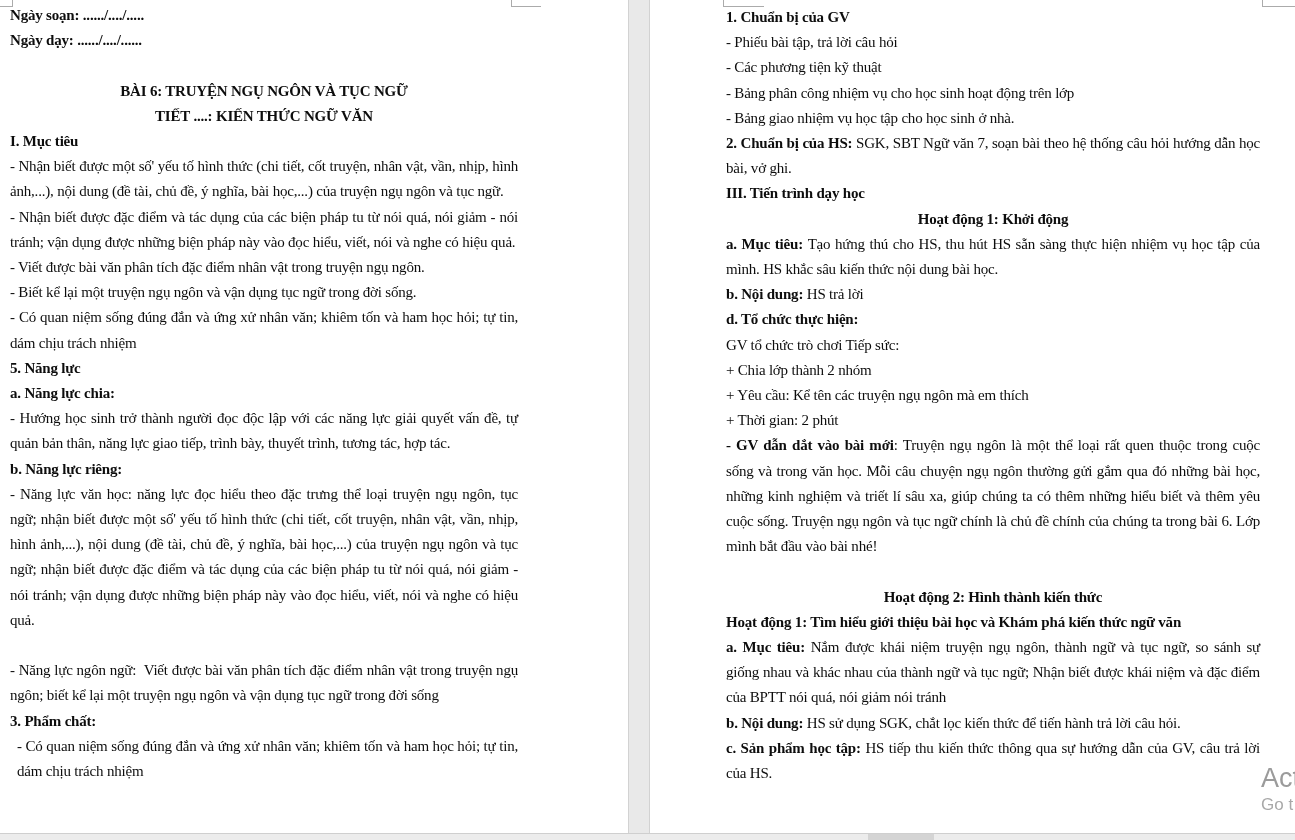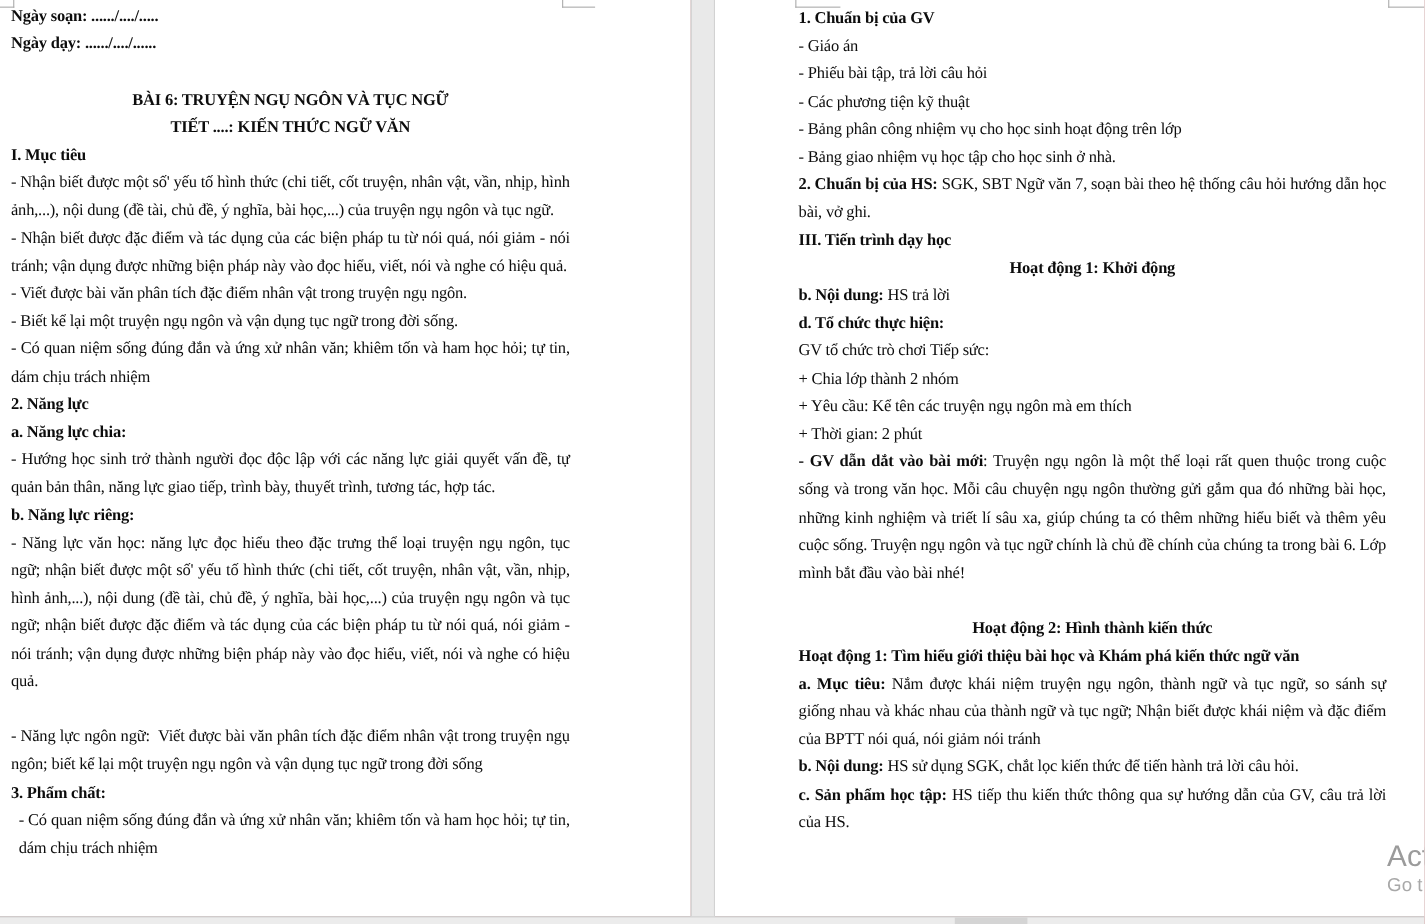--- a/index.html
+++ b/index.html
@@ -1,20 +1,20 @@
 <!DOCTYPE html>
 <html><head>
 <meta charset="utf-8">
 <style>
   html,body{margin:0;padding:0;background:#ffffff;}
   #canvas{
     position:relative;
     width:1295px;height:840px;
     overflow:hidden;
-    background:#7f1d1d;
+    background:#4c1d95;
     font-family:"Liberation Serif","DejaVu Serif",serif;
     color:#0d0d0d;
     font-size:15px;
     letter-spacing:-0.2px;
   }
   .page{position:absolute;top:0;background:#ffffff;height:833px;overflow:hidden;}
   #page-left{left:0;width:628px;}
   #page-right{left:650px;width:645px;padding-left:28px;}
   .page-content{position:absolute;top:0;line-height:25.2px;}
   #page-left .page-content{left:10px;width:508px;padding-top:3px;}
@@ -69,45 +69,45 @@
         <p><span class="b">Ngày dạy: ....../..../......</span></p>
         <p>&nbsp;</p>
         <p class="center"><span class="b">BÀI 6: TRUYỆN NGỤ NGÔN VÀ TỤC NGỮ</span></p>
         <p class="center"><span class="b">TIẾT ....: KIẾN THỨC NGỮ VĂN</span></p>
         <p><span class="b">I. Mục tiêu</span></p>
         <p><span>- Nhận biết được một số' yếu tố hình thức (chi tiết, cốt truyện, nhân vật, vần, nhịp, hình ảnh,...), nội dung (đề tài, chủ đề, ý nghĩa, bài học,...) của truyện ngụ ngôn và tục ngữ.</span></p>
         <p><span>- Nhận biết được đặc điểm và tác dụng của các biện pháp tu từ nói quá, nói giảm - nói tránh; vận dụng được những biện pháp này vào đọc hiểu, viết, nói và nghe có hiệu quả.</span></p>
         <p><span>- Viết được bài văn phân tích đặc điểm nhân vật trong truyện ngụ ngôn.</span></p>
         <p><span>- Biết kể lại một truyện ngụ ngôn và vận dụng tục ngữ trong đời sống.</span></p>
         <p><span>- Có quan niệm sống đúng đắn và ứng xử nhân văn; khiêm tốn và ham học hỏi; tự tin, dám chịu trách nhiệm</span></p>
-        <p><span class="b">2. Năng lực</span></p>
+        <p><span class="b">5. Năng lực</span></p>
         <p><span class="b">a. Năng lực chia:</span></p>
         <p><span>- Hướng học sinh trở thành người đọc độc lập với các năng lực giải quyết vấn đề, tự quản bản thân, năng lực giao tiếp, trình bày, thuyết trình, tương tác, hợp tác.</span></p>
         <p><span class="b">b. Năng lực riêng:</span></p>
         <p><span>- Năng lực văn học: năng lực đọc hiểu theo đặc trưng thể loại truyện ngụ ngôn, tục ngữ; nhận biết được một số' yếu tố hình thức (chi tiết, cốt truyện, nhân vật, vần, nhịp, hình ảnh,...), nội dung (đề tài, chủ đề, ý nghĩa, bài học,...) của truyện ngụ ngôn và tục ngữ; nhận biết được đặc điểm và tác dụng của các biện pháp tu từ nói quá, nói giảm - nói tránh; vận dụng được những biện pháp này vào đọc hiểu, viết, nói và nghe có hiệu quả.</span></p>
         <p>&nbsp;</p>
         <p><span>- Năng lực ngôn ngữ:&nbsp; Viết được bài văn phân tích đặc điểm nhân vật trong truyện ngụ ngôn; biết kể lại một truyện ngụ ngôn và vận dụng tục ngữ trong đời sống</span></p>
         <p><span class="b">3. Phẩm chất:</span></p>
         <p style="padding-left: 7px;"><span>- Có quan niệm sống đúng đắn và ứng xử nhân văn; khiêm tốn và ham học hỏi; tự tin, dám chịu trách nhiệm</span></p>
       </div>
   </div>
 
   <div id="page-gap"></div>
 
   <div class="page" id="page-right">
     <div class="page-content" id="right-content">
         <p><span class="b">1. Chuẩn bị của GV</span></p>
-        <p><span>- Giáo án</span></p>
         <p><span>- Phiếu bài tập, trả lời câu hỏi</span></p>
         <p><span>- Các phương tiện kỹ thuật</span></p>
         <p><span>- Bảng phân công nhiệm vụ cho học sinh hoạt động trên lớp</span></p>
         <p><span>- Bảng giao nhiệm vụ học tập cho học sinh ở nhà.</span></p>
         <p><span class="b">2. Chuẩn bị của HS: </span><span>SGK, SBT Ngữ văn 7, soạn bài theo hệ thống câu hỏi hướng dẫn học bài, vở ghi.</span></p>
         <p><span class="b">III. Tiến trình dạy học</span></p>
         <p class="center"><span class="b">Hoạt động 1: Khởi động</span></p>
+        <p><span class="b">a. Mục tiêu: </span><span>Tạo hứng thú cho HS, thu hút HS sẵn sàng thực hiện nhiệm vụ học tập của mình. HS khắc sâu kiến thức nội dung bài học.</span></p>
         <p><span class="b">b. Nội dung: </span><span>HS trả lời</span></p>
         <p><span class="b">d. Tổ chức thực hiện:</span></p>
         <p><span>GV tổ chức trò chơi Tiếp sức:</span></p>
         <p><span>+ Chia lớp thành 2 nhóm</span></p>
         <p><span>+ Yêu cầu: Kể tên các truyện ngụ ngôn mà em thích</span></p>
         <p><span>+ Thời gian: 2 phút</span></p>
         <p><span class="b i">- GV dẫn dắt vào bài mới</span><span class="i">: Truyện ngụ ngôn là một thể loại rất quen thuộc trong cuộc sống và trong văn học. Mỗi câu chuyện ngụ ngôn thường gửi gắm qua đó những bài học, những kinh nghiệm và triết lí sâu xa, giúp chúng ta có thêm những hiểu biết và thêm yêu cuộc sống. Truyện ngụ ngôn và tục ngữ chính là chủ đề chính của chúng ta trong bài 6. Lớp mình bắt đầu vào bài nhé!</span></p>
         <p>&nbsp;</p>
         <p class="center"><span class="b">Hoạt động 2: Hình thành kiến thức</span></p>
         <p><span class="b">Hoạt động 1: Tìm hiểu giới thiệu bài học và Khám phá kiến thức ngữ văn</span></p>

